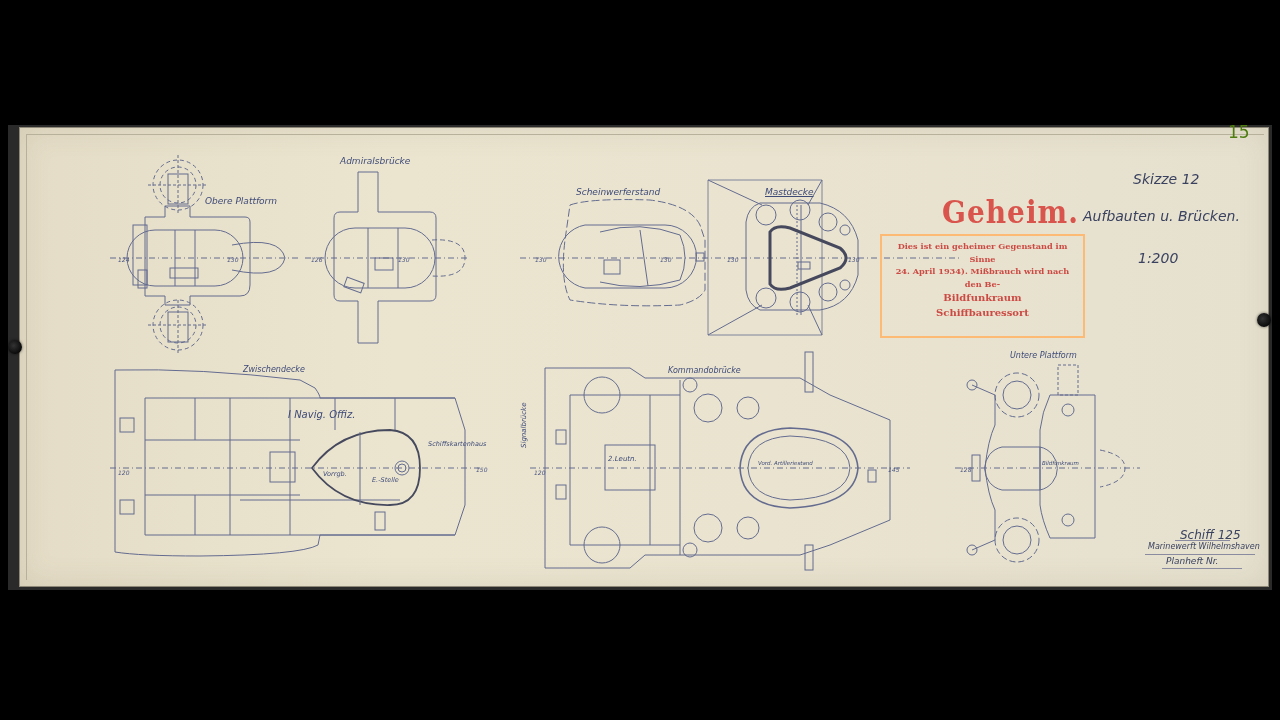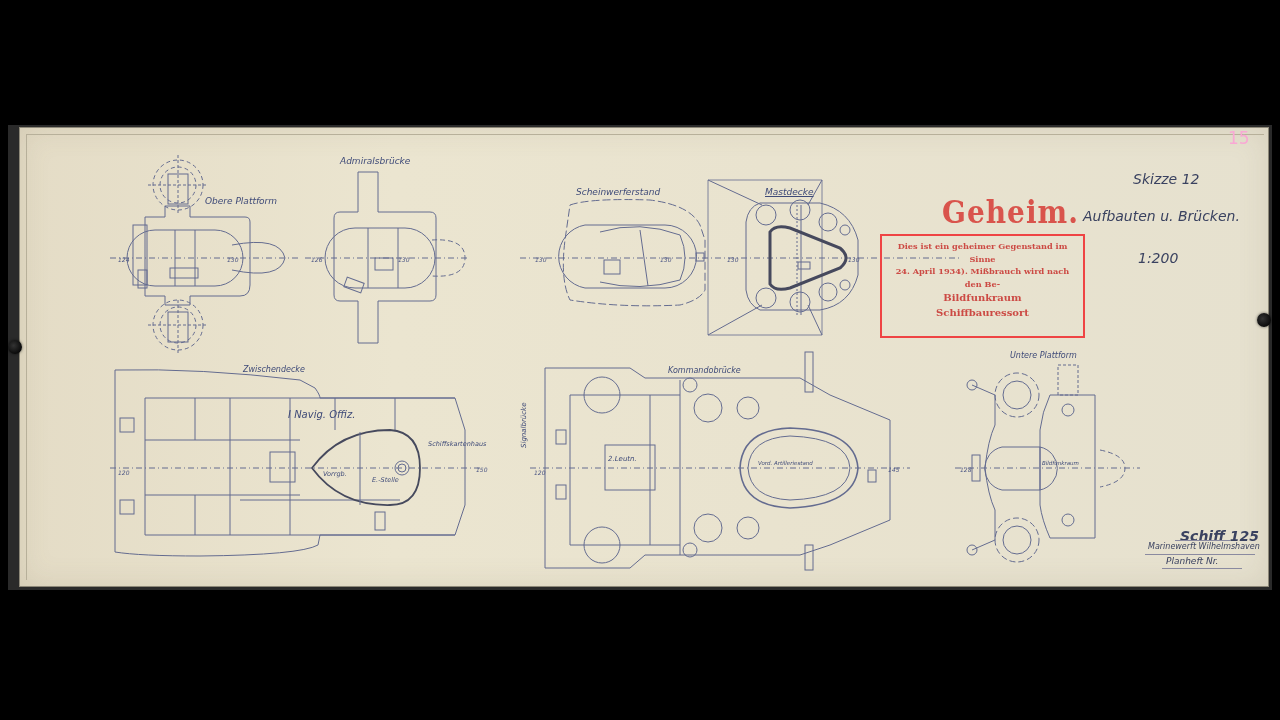--- a/index.html
+++ b/index.html
@@ -24,30 +24,30 @@
   .punch-hole {
     position:absolute; width:14px; height:14px; border-radius:50%;
     background:radial-gradient(circle at 40% 40%, #333 0%, #0a0a0a 70%);
     box-shadow:0 0 3px rgba(0,0,0,0.6);
   }
   .blueprint { position:absolute; left:0; top:0; }
   .label {
     position:absolute; font-style:italic; color:#3e4a78; white-space:nowrap;
     font-family: "DejaVu Sans", sans-serif;
   }
-  .page-number { position:absolute; left:1228px; top:128px; font-size:17px; color:#f9a8d4; font-family:"DejaVu Sans", sans-serif; }
+  .page-number { position:absolute; left:1228px; top:122px; font-size:17px; color:#4d7c0f; font-family:"DejaVu Sans", sans-serif; }
   .title-block { position:absolute; color:#3a4260; font-style:italic; font-family:"DejaVu Sans", sans-serif; }
   .geheim {
     position:absolute; left:942px; top:196px; font-size:28px; font-weight:bold;
     color:#d9544c; font-family:"DejaVu Serif", serif; letter-spacing:1px;
     transform:scaleY(1.1);
   }
   .stamp-box {
     position:absolute; left:880px; top:234px; width:205px; height:104px;
-    border:2px solid #ef4444; color:#cc4a44;
+    border:2px solid #fdba74; color:#cc4a44;
     font-family:"DejaVu Serif", serif; text-align:center; box-sizing:border-box;
     padding:4px 4px 2px 4px;
   }
   .stamp-text { font-size:8.2px; line-height:12.5px; font-weight:bold; }
   .stamp-org { font-size:10px; font-weight:bold; line-height:14px; margin-top:1px; }
   .footer-line { position:absolute; height:1px; background:#8a8aa0; }
 </style>
 </head>
 <body>
 
@@ -238,18 +238,18 @@
 <span class="title-block" style="left:1138px; top:250px; font-size:14px;">1:200</span>
 
 <span class="geheim">Geheim.</span>
 <div class="stamp-box">
   <div class="stamp-text">Dies ist ein geheimer Gegenstand im Sinne</div>
   <div class="stamp-text">24. April 1934). Mißbrauch wird nach den Be-</div>
   <div class="stamp-org">Bildfunkraum</div>
   <div class="stamp-org">Schiffbauressort</div>
 </div>
 
-<span class="title-block" style="left:1180px; top:528px; font-size:14px;font-weight:bold;">Schiff 125</span>
+<span class="title-block" style="left:1180px; top:528px; font-size:12px;">Schiff 125</span>
 <div class="footer-line" style="left:1175px; top:540px; width:55px;"></div>
 <span class="title-block" style="left:1148px; top:542px; font-size:8px;">Marinewerft Wilhelmshaven</span>
 <div class="footer-line" style="left:1145px; top:554px; width:110px;"></div>
 <span class="title-block" style="left:1166px; top:556px; font-size:9px;">Planheft Nr.</span>
 <div class="footer-line" style="left:1162px; top:568px; width:80px;"></div>
 
 </body></html>

